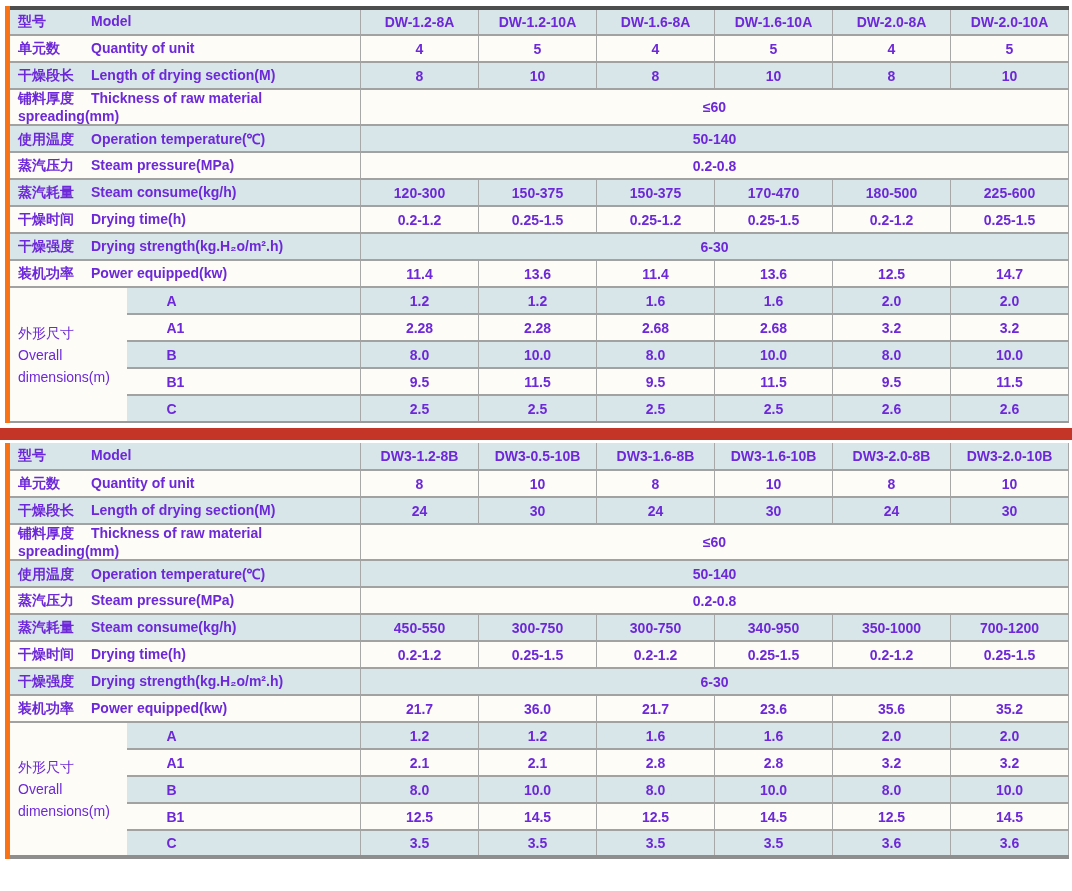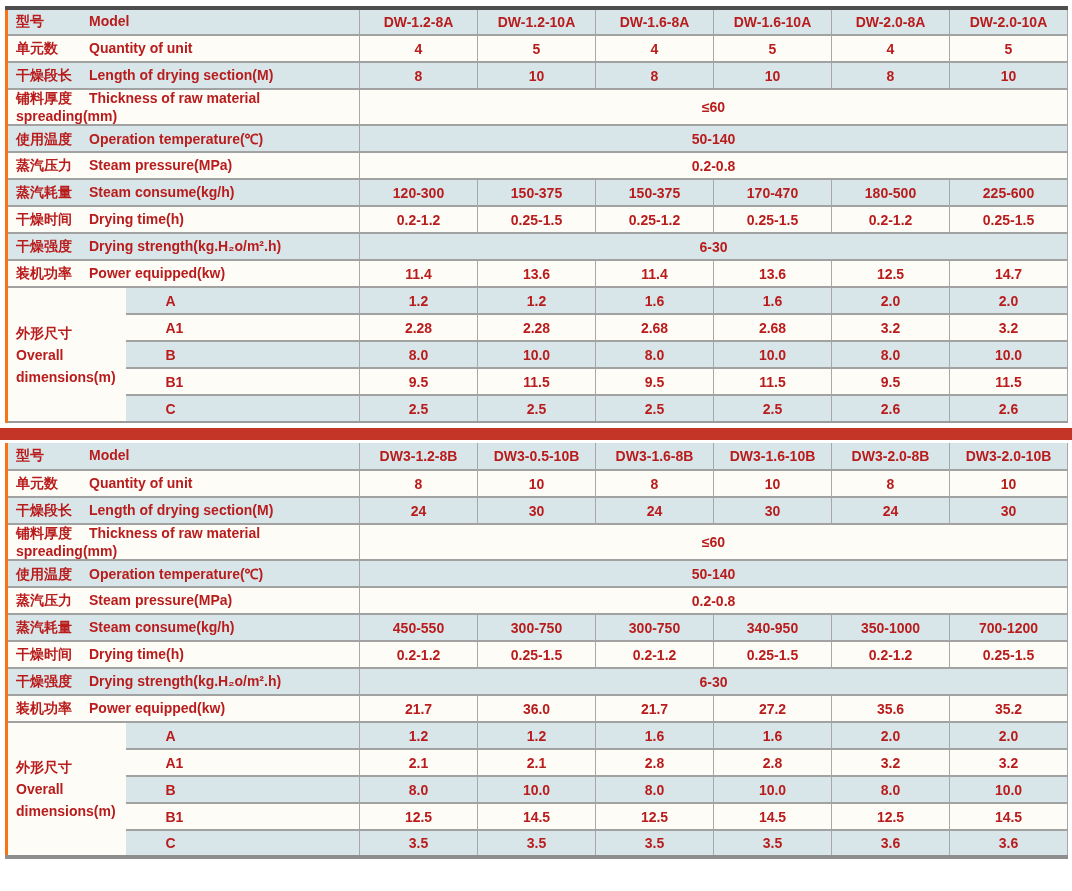--- a/index.html
+++ b/index.html
@@ -4,35 +4,35 @@
 <style>
   html,body{margin:0;padding:0;background:#ffffff;}
   body{width:1072px;height:891px;overflow:hidden;font-family:"Liberation Sans",sans-serif;}
   .sheet{padding:6px 5px 0 5px;}
   table.spec{
     border-collapse:collapse;
     table-layout:fixed;
     width:1062px;
     font-size:14px;
     font-weight:700;
-    color:#b91c1c;
-    border-left:3px solid #f97316;
+    color:#6d28d9;
+    border-left:5px solid #f97316;
     border-right:1px solid #a8a8a8;
   }
   #table-0{border-top:4px solid #4e4e4e;border-bottom:2px solid #9b9b9b;}
   #table-1{border-bottom:4px solid #8e8e8e;}
   tr{height:27px;}
   tr.b{background:#d8e6e9;}
   tr.w{background:#fdfcf6;}
   td{padding:0;vertical-align:middle;}
   tr + tr > td{border-top:2px solid #a2a2a2;}
   td.val{border-left:1px solid #a8a8a8;text-align:center;}
   td.label{text-align:left;padding-left:8px;}
   td.label .zh{display:inline-block;width:73px;}
-  td.dimlabel{background:#fdfcf6;padding-left:8px;line-height:22px;font-weight:700;}
+  td.dimlabel{background:#fdfcf6;padding-left:8px;line-height:22px;font-weight:400;}
   td.dimkey{text-align:left;padding-left:40px;}
   .divider{height:12px;background:#c43427;margin:5px -5px 3px -5px;}
 </style>
 </head>
 <body>
 
 <div class="sheet">
   <table class="spec" id="table-0">
       <colgroup>
         <col style="width: 119px;">
@@ -239,21 +239,21 @@
         </tr>
         <tr class="b">
           <td class="label" colspan="2"><span class="zh">干燥强度</span><span>Drying strength(kg.H₂o/m².h)</span></td>
           <td class="val" colspan="6">6-30</td>
         </tr>
         <tr class="w">
           <td class="label" colspan="2"><span class="zh">装机功率</span><span>Power equipped(kw)</span></td>
           <td class="val">21.7</td>
           <td class="val">36.0</td>
           <td class="val">21.7</td>
-          <td class="val">27.2</td>
+          <td class="val">23.6</td>
           <td class="val">35.6</td>
           <td class="val">35.2</td>
         </tr>
         <tr class="b">
           <td class="dimlabel" rowspan="5">
             <div>外形尺寸</div>
             <div>Overall</div>
             <div>dimensions(m)</div>
           </td>
           <td class="dimkey">A</td>

